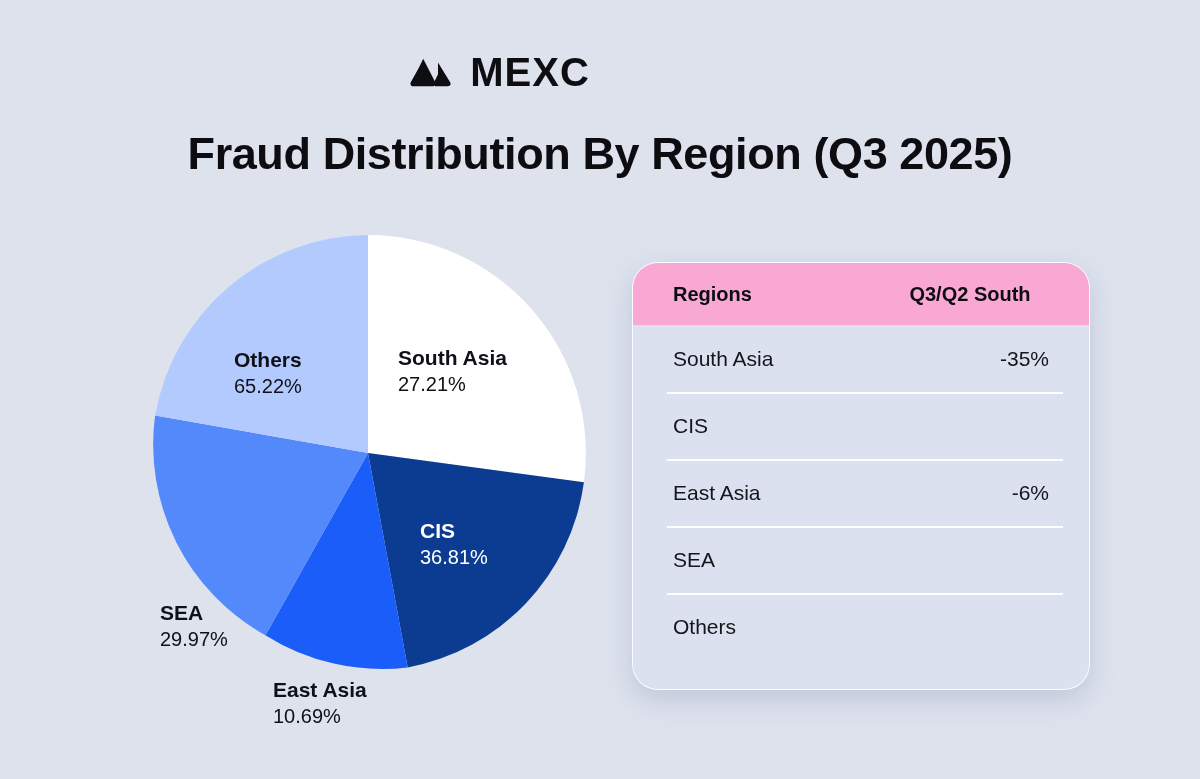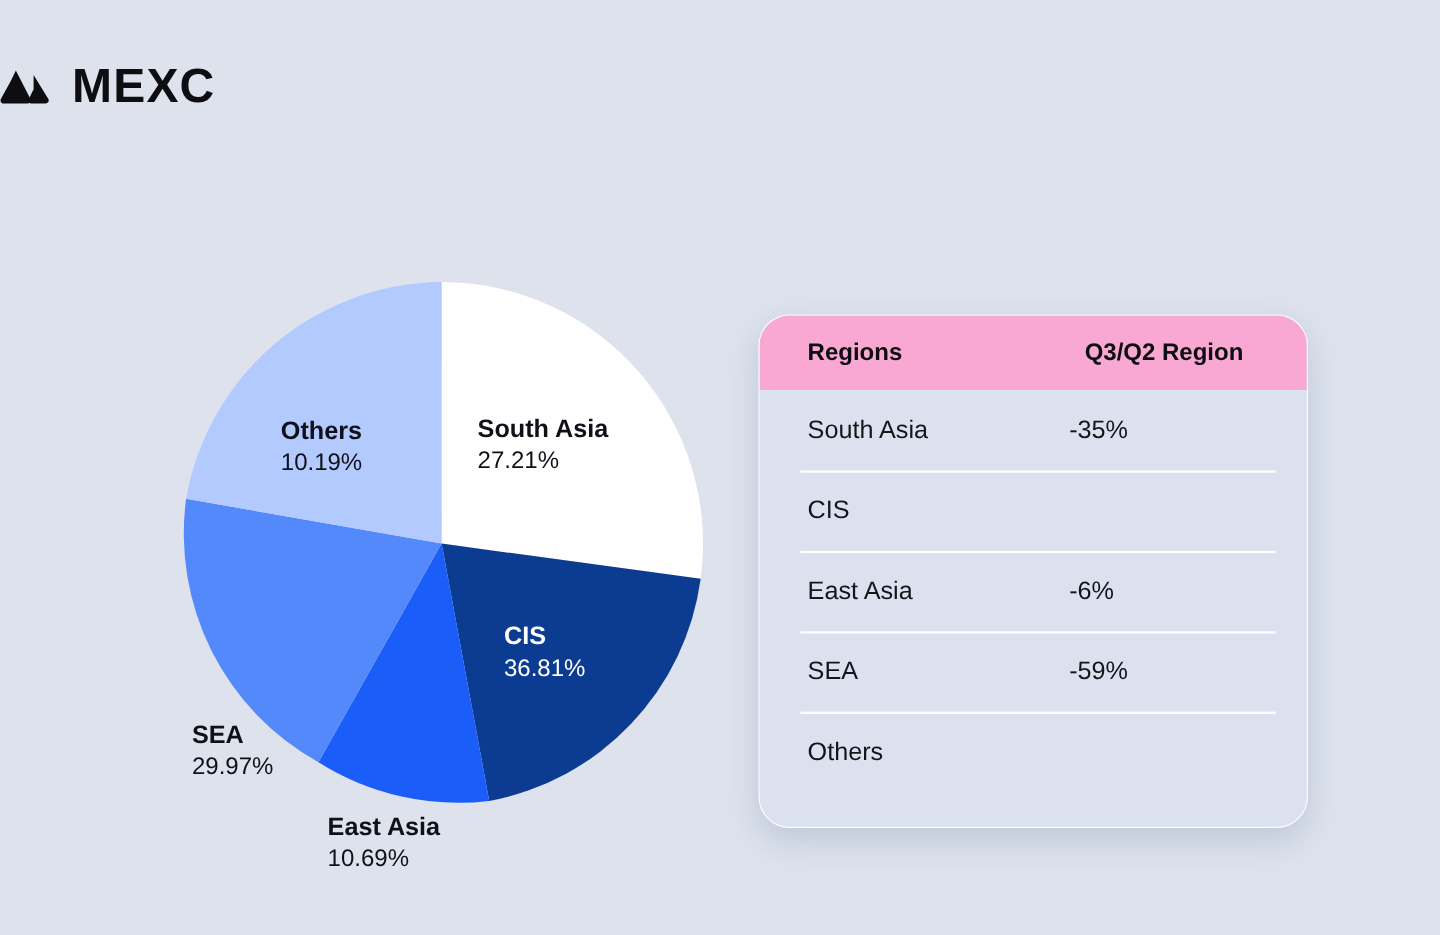--- a/index.html
+++ b/index.html
@@ -15,20 +15,21 @@
     background:#dde2ed;
   }
 
   
   #brand {
     position:absolute;
     left:0; top:52px;
     width:1000px;
     display:flex;
     align-items:center;
+    justify-content:center;
     gap:14px;
   }
   #logo-mark { display:block; }
   #logo-word {
     font-size:40px;
     font-weight:bold;
     letter-spacing:1px;
     color:#0d0d12;
     line-height:1;
   }
@@ -114,35 +115,36 @@
     position:absolute;
     left:34px; right:26px; top:0;
     height:2px;
     background:rgba(255,255,255,0.92);
   }
   .table-row .td {
     font-size:21px;
     color:#15151c;
   }
   .table-row .td.region-col { flex:0 0 218px; text-align:left; }
-  .table-row .td.change-col { flex:1; text-align:left; }
+  .table-row .td.change-col { flex:1; text-align:right; }
 </style>
 </head>
 <body>
 
 <div id="page">
 
   <div id="brand">
     <svg id="logo-mark" width="46" height="32" viewBox="0 0 46 32">
       <path d="M13.2 2.8 L25.4 26.4 C26.3 28.2 25.0 30.3 23.0 30.3 L3.1 30.3 C1.0 30.3 -0.2 28.1 0.8 26.3 L9.0 11.4 Z" fill="#0d0d12"></path>
       <path d="M28.0 6.6 L40.3 26.6 C41.3 28.4 40.0 30.3 38.0 30.3 L26.4 30.3 C24.4 30.3 23.1 28.3 24.0 26.5 L28.0 18.3 Z" fill="#0d0d12"></path>
     </svg>
     <span id="logo-word">MEXC</span>
   </div>
 
+  <h1 id="page-title">Fraud Distribution By Region (Q3 2025)</h1>
 
   <div id="pie-wrap">
     <svg id="pie-svg" viewBox="0 0 436 436">
 
       <path d="M218,218 L218,0 A218,218 0 0,1 433.9,247.3 Z" fill="#ffffff"></path>
 
       <path d="M218,218 L433.9,247.3 A218,218 0 0,1 257.7,432.4 Z" fill="#0c3c92"></path>
 
       <path d="M218,218 L257.7,432.4 A218,218 0 0,1 115.4,400.2 Z" fill="#1a5df8"></path>
 
@@ -167,43 +169,42 @@
     <span class="pct">10.69%</span>
   </div>
 
   <div class="pie-label" id="lbl-sea">
     <span>SEA</span>
     <span class="pct">29.97%</span>
   </div>
 
   <div class="pie-label" id="lbl-others">
     <span>Others</span>
-    <span class="pct">10.19%</span>
+    <span class="pct">65.22%</span>
   </div>
 
   <div id="table-card">
     <div id="table-head">
       <div class="th region-col">Regions</div>
-      <div class="th change-col">Q3/Q2 Region</div>
+      <div class="th change-col">Q3/Q2 South</div>
     </div>
     <div id="table-body">
       <div class="table-row">
         <div class="td region-col">South Asia</div>
         <div class="td change-col">-35%</div>
       </div>
       <div class="table-row">
         <div class="td region-col">CIS</div>
       </div>
       <div class="table-row">
         <div class="td region-col">East Asia</div>
         <div class="td change-col">-6%</div>
       </div>
       <div class="table-row">
         <div class="td region-col">SEA</div>
-        <div class="td change-col">-59%</div>
       </div>
       <div class="table-row">
         <div class="td region-col">Others</div>
       </div>
     </div>
   </div>
 
 </div>
 
 </body></html>

